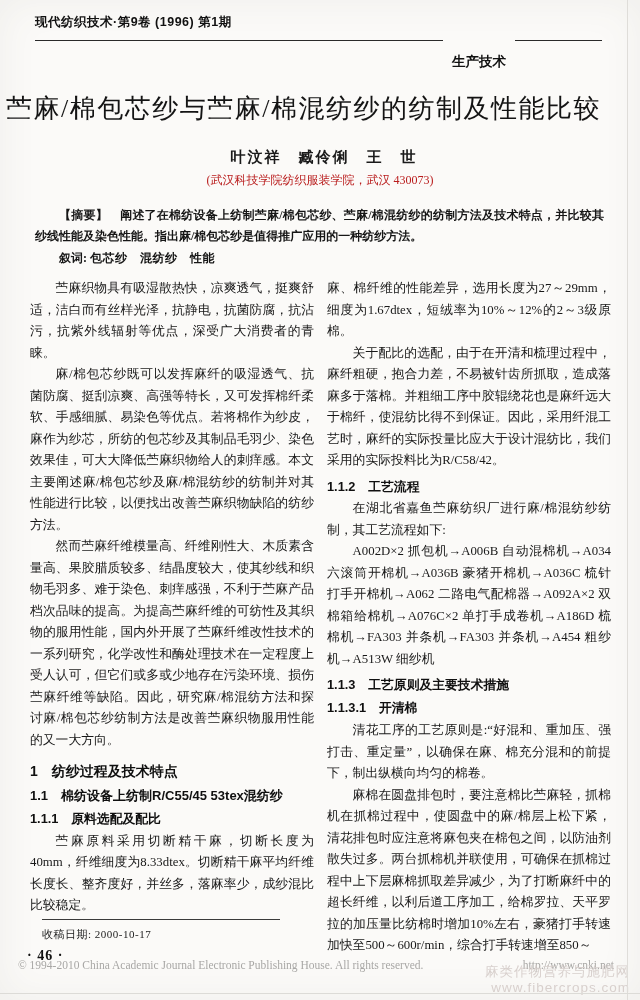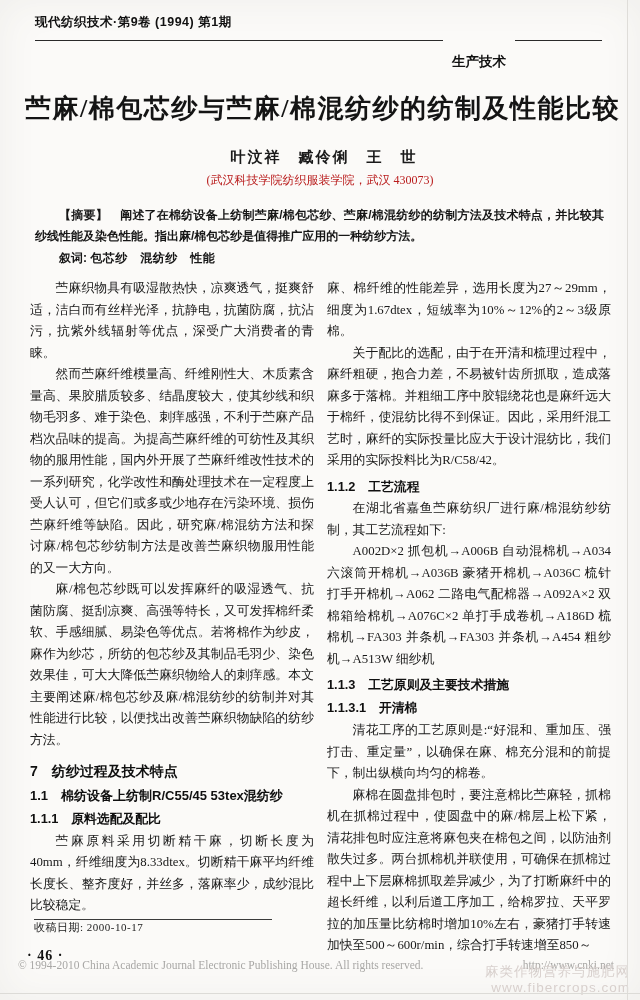--- a/index.html
+++ b/index.html
@@ -34,42 +34,42 @@
   .hdr-seg.left{flex:0 0 408px;}
   .hdr-seg.right{flex:1;}
   .hdr-tag{
     font-family:"Liberation Sans","DejaVu Sans",sans-serif;
     font-weight:bold;font-size:13.5px;color:#111;
     padding:0 9px;white-space:nowrap;margin-top:44px;
   }
 
   
   .title{
-    margin:44px 20px 0;
-    text-align:right;
-    font-size:26px;font-weight:bold;letter-spacing:1.5px;color:#141414;
+    margin:44px 6px 0;
+    text-align:left;
+    font-size:26px;font-weight:normal;letter-spacing:1.5px;color:#141414;
   }
   .authors{
     margin-top:22px;text-align:center;
     font-size:15px;font-weight:bold;letter-spacing:2px;color:#1a1a1a;padding-left:8px;
   }
   .affil{
     margin-top:5px;text-align:center;
     font-size:12px;color:#b91c1c;
   }
 
   
   .abstract{
     margin:16px 36px 0 35px;
     font-family:"Liberation Sans","DejaVu Sans",sans-serif;
     font-weight:bold;
     font-size:12px;line-height:21px;color:#161616;
     text-align:justify;
   }
-  .abstract p{margin:0;text-indent:2em;}
+  .abstract p{margin:0;text-indent:2em;font-family:Liberation Serif, serif;}
   .abstract .kw{text-indent:2em;margin-top:1px;}
   .abstract .kw .kw-words{letter-spacing:.5px;}
 
   
   .col{
     position:absolute;top:278px;width:284px;
     font-size:12.8px;line-height:21.5px;
     text-align:justify;color:#181818;
   }
   .col-left{left:30px;}
@@ -80,22 +80,23 @@
     font-family:"Liberation Sans","DejaVu Sans",sans-serif;
     font-weight:bold;text-indent:0;
     margin:7px 0 4px;line-height:1.25;color:#101010;
   }
   .col .h.lvl1{font-size:14px;margin-top:12px;}
   .col .h.lvl2{font-size:13px;}
   .col .h.lvl3{font-size:12.8px;}
 
   
   .footnote{
-    position:absolute;left:34px;top:919px;width:238px;
+    position:absolute;left:42px;top:919px;width:238px;
     border-top:1.6px solid #3a3a3a;
+    padding-top:7px;
     font-size:11px;color:#222;letter-spacing:.5px;
   }
 
   .pagenum{
     position:absolute;left:27px;top:948px;
     font-size:14px;font-weight:bold;color:#111;letter-spacing:1px;
   }
 
   
   .copyright{
@@ -111,42 +112,42 @@
     font-size:13.5px;line-height:16px;
     color:#d8d0cd;letter-spacing:1px;
   }
 </style>
 </head>
 <body>
 
 <div class="page">
 
   <div>
-    <div class="hdr-journal">现代纺织技术·第9卷 (1994) 第1期</div>
+    <div class="hdr-journal">现代纺织技术·第9卷 (1996) 第1期</div>
     <div class="hdr-rulerow">
       <div class="hdr-seg left"></div>
       <div class="hdr-tag">生产技术</div>
       <div class="hdr-seg right"></div>
     </div>
   </div>
 
   <div class="title">苎麻/棉包芯纱与苎麻/棉混纺纱的纺制及性能比较</div>
   <div class="authors">叶汶祥　臧伶俐　王　世</div>
   <div class="affil">(武汉科技学院纺织服装学院，武汉 430073)</div>
 
   <div class="abstract">
     <p><span>【摘要】</span>　<span>阐述了在棉纺设备上纺制苎麻/棉包芯纱、苎麻/棉混纺纱的纺制方法及技术特点，并比较其纱线性能及染色性能。指出麻/棉包芯纱是值得推广应用的一种纺纱方法。</span></p>
     <p class="kw"><span>叙词:</span> <span class="kw-words">包芯纱　混纺纱　性能</span></p>
   </div>
 
   <div class="col col-left">
     <p>苎麻织物具有吸湿散热快，凉爽透气，挺爽舒适，洁白而有丝样光泽，抗静电，抗菌防腐，抗沾污，抗紫外线辐射等优点，深受广大消费者的青睐。</p>
+    <p>麻/棉包芯纱既可以发挥麻纤的吸湿透气、抗菌防腐、挺刮凉爽、高强等特长，又可发挥棉纤柔软、手感细腻、易染色等优点。若将棉作为纱皮，麻作为纱芯，所纺的包芯纱及其制品毛羽少、染色效果佳，可大大降低苎麻织物给人的刺痒感。本文主要阐述麻/棉包芯纱及麻/棉混纺纱的纺制并对其性能进行比较，以便找出改善苎麻织物缺陷的纺纱方法。</p>
     <p>然而苎麻纤维模量高、纤维刚性大、木质素含量高、果胶腊质较多、结晶度较大，使其纱线和织物毛羽多、难于染色、刺痒感强，不利于苎麻产品档次品味的提高。为提高苎麻纤维的可纺性及其织物的服用性能，国内外开展了苎麻纤维改性技术的一系列研究，化学改性和酶处理技术在一定程度上受人认可，但它们或多或少地存在污染环境、损伤苎麻纤维等缺陷。因此，研究麻/棉混纺方法和探讨麻/棉包芯纱纺制方法是改善苎麻织物服用性能的又一大方向。</p>
-    <p>麻/棉包芯纱既可以发挥麻纤的吸湿透气、抗菌防腐、挺刮凉爽、高强等特长，又可发挥棉纤柔软、手感细腻、易染色等优点。若将棉作为纱皮，麻作为纱芯，所纺的包芯纱及其制品毛羽少、染色效果佳，可大大降低苎麻织物给人的刺痒感。本文主要阐述麻/棉包芯纱及麻/棉混纺纱的纺制并对其性能进行比较，以便找出改善苎麻织物缺陷的纺纱方法。</p>
-    <div class="h lvl1">7　纺纱过程及技术特点</div>
+    <div class="h lvl1">1　纺纱过程及技术特点</div>
     <div class="h lvl2">1.1　棉纺设备上纺制R/C55/45 53tex混纺纱</div>
     <div class="h lvl3">1.1.1　原料选配及配比</div>
     <p>苎麻原料采用切断精干麻，切断长度为40mm，纤维细度为8.33dtex。切断精干麻平均纤维长度长、整齐度好，并丝多，落麻率少，成纱混比比较稳定。</p>
   </div>
 
   <div class="col col-right">
     <p class="noindent">麻、棉纤维的性能差异，选用长度为27～29mm，细度为1.67dtex，短绒率为10%～12%的2～3级原棉。</p>
     <p>关于配比的选配，由于在开清和梳理过程中，麻纤粗硬，抱合力差，不易被针齿所抓取，造成落麻多于落棉。并粗细工序中胶辊绕花也是麻纤远大于棉纤，使混纺比得不到保证。因此，采用纤混工艺时，麻纤的实际投量比应大于设计混纺比，我们采用的实际投料比为R/C58/42。</p>
     <div class="h lvl3">1.1.2　工艺流程</div>
     <p>在湖北省嘉鱼苎麻纺织厂进行麻/棉混纺纱纺制，其工艺流程如下:</p>

